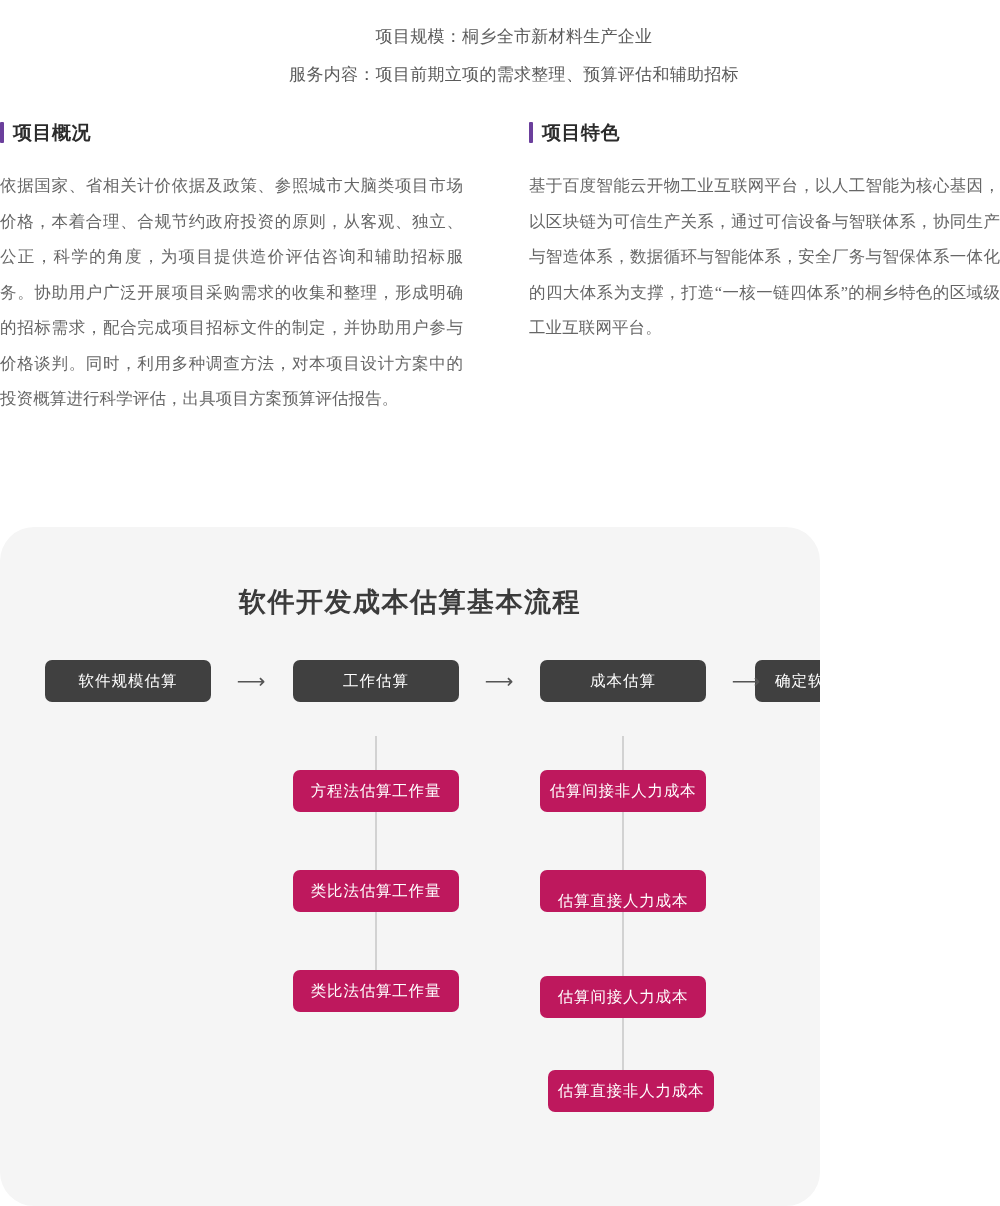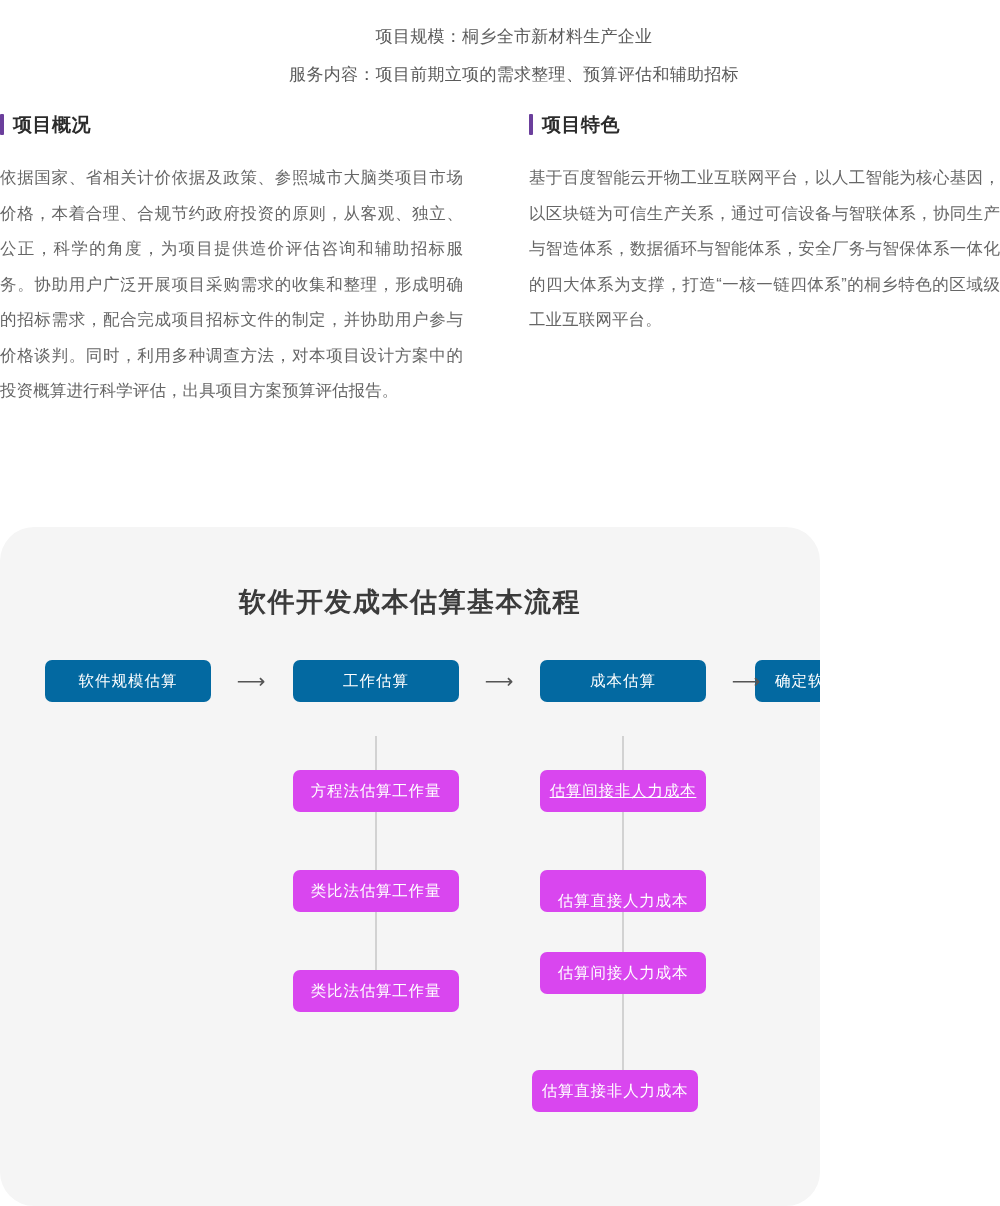--- a/index.html
+++ b/index.html
@@ -27,21 +27,21 @@
     line-height: 38px;
     color: #5a5a5a;
     letter-spacing: 0.3px;
     white-space: nowrap;
     padding-left: 28px;
   }
 
   
   .columns {
     display: flex;
-    margin-top: 16px;
+    margin-top: 24px;
     padding: 0 0 0 0;
   }
   .col {
     width: 472px;
     box-sizing: border-box;
   }
   .col-left  { margin-left: 0px; padding-right: 8px; }
   .col-right { margin-left: 58px; }
 
   .section-head {
@@ -66,20 +66,21 @@
     line-height: 1;
   }
 
   .body-text {
     font-size: 16.5px;
     line-height: 35.5px;
     color: #666666;
     text-align: justify;
     text-justify: inter-ideograph;
     letter-spacing: 0.1px;
+    font-family: Liberation Serif, serif;
   }
 
   
   .flow-panel {
     position: absolute;
     left: 0;
     top: 527px;
     width: 820px;
     height: 679px;
     background: #f5f5f5;
@@ -108,39 +109,39 @@
     border-radius: 7px;
     color: #ffffff;
     font-size: 15.5px;
     letter-spacing: 1px;
     display: flex;
     align-items: center;
     justify-content: center;
     box-sizing: border-box;
   }
   .node.primary {
-    background: #0369a1;
+    background: #404040;
   }
   .arrow {
     position: absolute;
     top: 11px;
     font-size: 20px;
     color: #555555;
     line-height: 20px;
     letter-spacing: 0;
     width: 60px;
     text-align: center;
   }
 
   
   .sub {
     position: absolute;
     height: 42px;
     border-radius: 7px;
-    background: #d946ef;
+    background: #be185d;
     color: #ffffff;
     font-size: 15.5px;
     letter-spacing: 0.8px;
     display: flex;
     align-items: center;
     justify-content: center;
     box-sizing: border-box;
   }
   .connector {
     position: absolute;
@@ -200,26 +201,26 @@
       <div class="sub" style="left: 293px; width: 166px; top: 243px;">
         <span>方程法估算工作量</span>
       </div>
       <div class="sub" style="left: 293px; width: 166px; top: 343px;">
         <span>类比法估算工作量</span>
       </div>
       <div class="sub" style="left: 293px; width: 166px; top: 443px;">
         <span>类比法估算工作量</span>
       </div>
       <div class="connector" style="left: 622.25px; top: 209px; height: 355px;"></div>
-      <div class="sub" style="left: 540px; width: 166px; top: 243px; text-decoration: underline;">
+      <div class="sub" style="left: 540px; width: 166px; top: 243px;">
         <span>估算间接非人力成本</span>
       </div>
       <div class="sub" style="left: 540px; width: 166px; top: 343px; align-items: flex-end;">
         <span>估算直接人力成本</span>
       </div>
-      <div class="sub" style="left: 540px; width: 166px; top: 425px;">
+      <div class="sub" style="left: 540px; width: 166px; top: 449px;">
         <span>估算间接人力成本</span>
       </div>
-      <div class="sub" style="left: 532px; width: 166px; top: 543px;">
+      <div class="sub" style="left: 548px; width: 166px; top: 543px;">
         <span>估算直接非人力成本</span>
       </div>
     </div>
 </div>
 
 </body></html>

